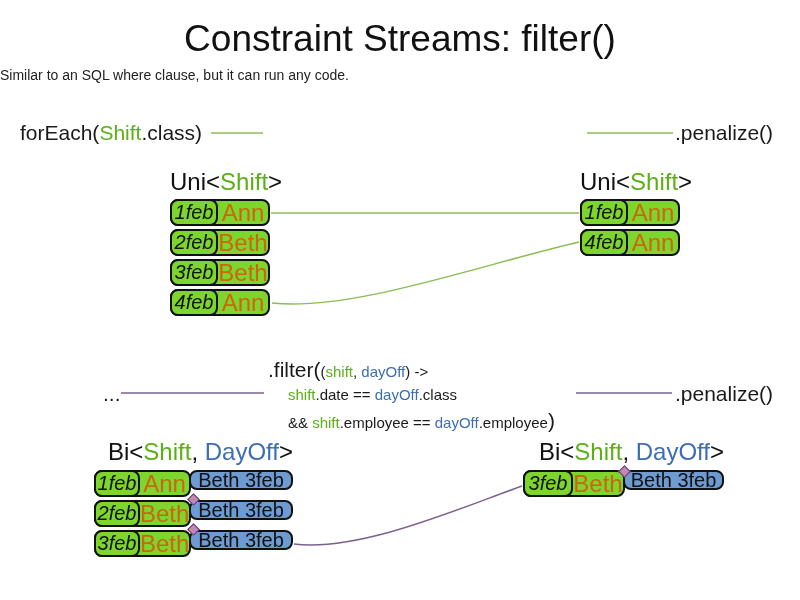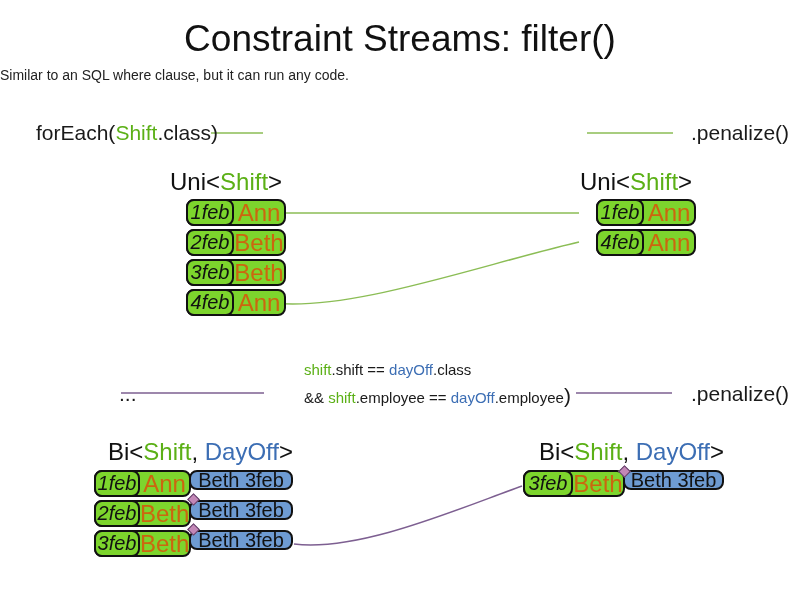--- a/index.html
+++ b/index.html
@@ -1,18 +1,18 @@
 <!DOCTYPE html>
 <html style="--green-bg: #7DD52D; --blue-bg: #6E9BD2; --green-text: #5BB016; --blue-text: #3C6EB4; --orange-text: #CC660F; --line-green: #8BBD55; --line-purple: #7D5F91; --diamond-bg: #C387B7; --diamond-border: #5A3B63;"><head>
 <meta charset="utf-8">
 <style>
   html,body{margin:0;padding:0;background:#fff;}
   .slide{position:relative;width:800px;height:600px;background:#ffffff;overflow:hidden;
          font-family:"Liberation Sans",sans-serif;color:#111;}
-  .abs{position:absolute;margin-left:16px;}
+  .abs{position:absolute;}
   .title{position:absolute;top:18px;left:0;width:800px;text-align:center;
          font-size:37px;color:#111;}
   .subtitle{position:absolute;top:67px;left:0;width:800px;text-align:left;
             font-size:14px;color:#222;}
   .code{color:#1a1a1a;white-space:nowrap;}
   .lg{font-size:21px;line-height:25px;}
   .sm{font-size:15px;line-height:19px;}
   .green-t{color:var(--green-text);}
   .blue-t{color:var(--blue-text);}
   .theader{position:absolute;text-align:right;font-size:24px;color:#111;white-space:nowrap;}
@@ -86,21 +86,22 @@
       </div>
     <div class="shiftrow">
         <div class="datecell">4feb</div>
         <div class="namecell">Ann</div>
       </div>
   </div>
 
   <div class="code lg abs" style="left:103px;top:381px;">...</div>
 
   <div class="abs" style="left:268px;top:357px;">
-    <div class="code sm" style="margin-left:20px;margin-top:3px;"><span class="green-t">shift</span><span>.shift == </span><span class="blue-t">dayOff</span><span>.class</span></div>
+    <div class="code"><span class="lg">.filter(</span><span class="sm">(</span><span class="sm green-t">shift</span><span class="sm">, </span><span class="sm blue-t">dayOff</span><span class="sm">)</span><span class="sm"> -&gt;</span></div>
+    <div class="code sm" style="margin-left:20px;margin-top:3px;"><span class="green-t">shift</span><span>.date == </span><span class="blue-t">dayOff</span><span>.class</span></div>
     <div class="code sm" style="margin-left:20px;margin-top:4px;"><span>&amp;&amp; </span><span class="green-t">shift</span><span>.employee == </span><span class="blue-t">dayOff</span><span>.employee</span><span class="lg">)</span></div>
   </div>
 
   <div class="code lg abs" style="left:675px;top:381px;">.penalize()</div>
 
   <div class="theader" style="left:94px;top:438px;width:199px;"><span>Bi&lt;</span><span class="green-t">Shift</span><span>, </span><span class="blue-t">DayOff</span><span>&gt;</span></div>
 
   <div class="birow" style="left:94px;top:470px;">
     <div class="shiftrow" style="width:97px;">
         <div class="datecell" style="width:46px;">1feb</div>

